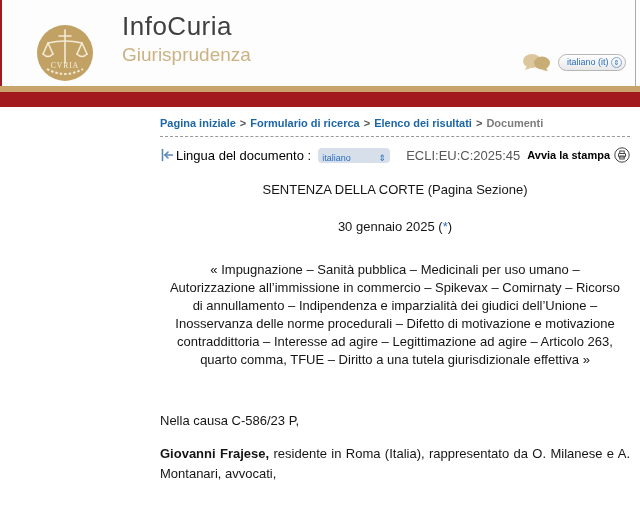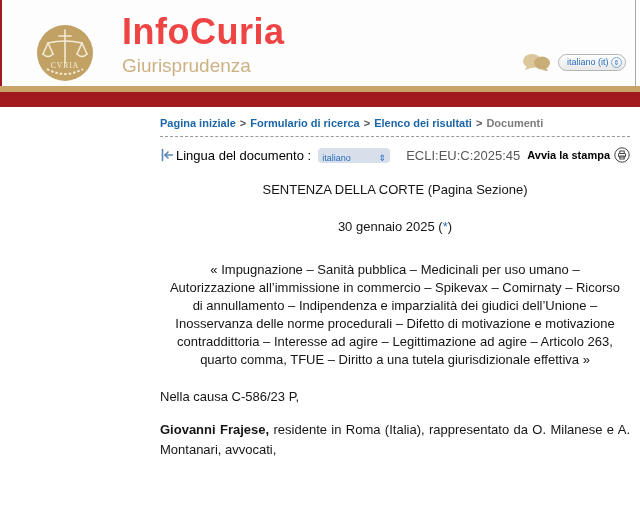--- a/index.html
+++ b/index.html
@@ -5,21 +5,21 @@
   * { margin:0; padding:0; box-sizing:border-box; }
   html,body { width:640px; height:507px; overflow:hidden; background:#fff;
     font-family:"Liberation Sans", sans-serif; }
   .page { position:relative; width:640px; height:507px; background:#fff; }
 
   
   header { position:relative; height:86px; background:#fdfdfd;
     border-left:2px solid #a21a1e; }
   .logo { position:absolute; left:33px; top:23px; width:60px; height:60px; }
   .brand { position:absolute; left:120px; top:11px; }
-  .brand-title { font-size:36px; font-weight:bold; color:#ef4444; letter-spacing:.5px; }
+  .brand-title { font-size:26px; font-weight:normal; color:#404040; letter-spacing:.5px; }
   .brand-sub { font-size:19px; color:#ccb183; margin-top:2px; }
   .lang-widget { position:absolute; right:14px; top:52px; display:flex; align-items:center; gap:6px; }
   .lang-select { width:68px; height:17px; border:1px solid #b5b5b5; border-radius:9px;
     background:linear-gradient(#ffffff,#e8e8e8); display:flex; align-items:center;
     padding:0 3px 0 8px; font-size:9px; color:#2a6ebb; cursor:pointer; }
   .lang-select .txt { flex:1; }
   .lang-chev { width:11px; height:11px; border:1px solid #7aa7d6; border-radius:50%;
     color:#2a6ebb; font-size:7px; line-height:9px; text-align:center; }
   .scroll-edge { position:absolute; right:4px; top:0; width:1px; height:86px; background:#a9a9a9; }
 
@@ -43,21 +43,21 @@
   .ecli { margin-left:16px; color:#58585a; }
   .print-area { margin-left:auto; display:flex; align-items:center; gap:4px; cursor:pointer;text-align:right; }
   .print-label { font-size:11px; font-weight:bold; color:#000; }
 
   article { font-size:13px; color:#151515; line-height:1.5; }
   .center { text-align:center; }
   .doc-title { margin-top:17px; }
   .doc-date { margin-top:17px; }
   .star-link { color:#2a6ebb; text-decoration:none; cursor:pointer; }
   .keywords { margin:25px auto 0; width:96%; text-align:center; line-height:1.38; }
-  .p-case { margin-top:18px; }
+  .p-case { margin-top:42px; }
   .p-subject { margin-top:14px; text-align:justify; }
   .p-appellant { margin-top:14px; text-align:justify; }
   .p-appellant b { font-weight:bold; }
 </style>
 </head>
 <body>
 
 <div class="page">
 
   <header>

